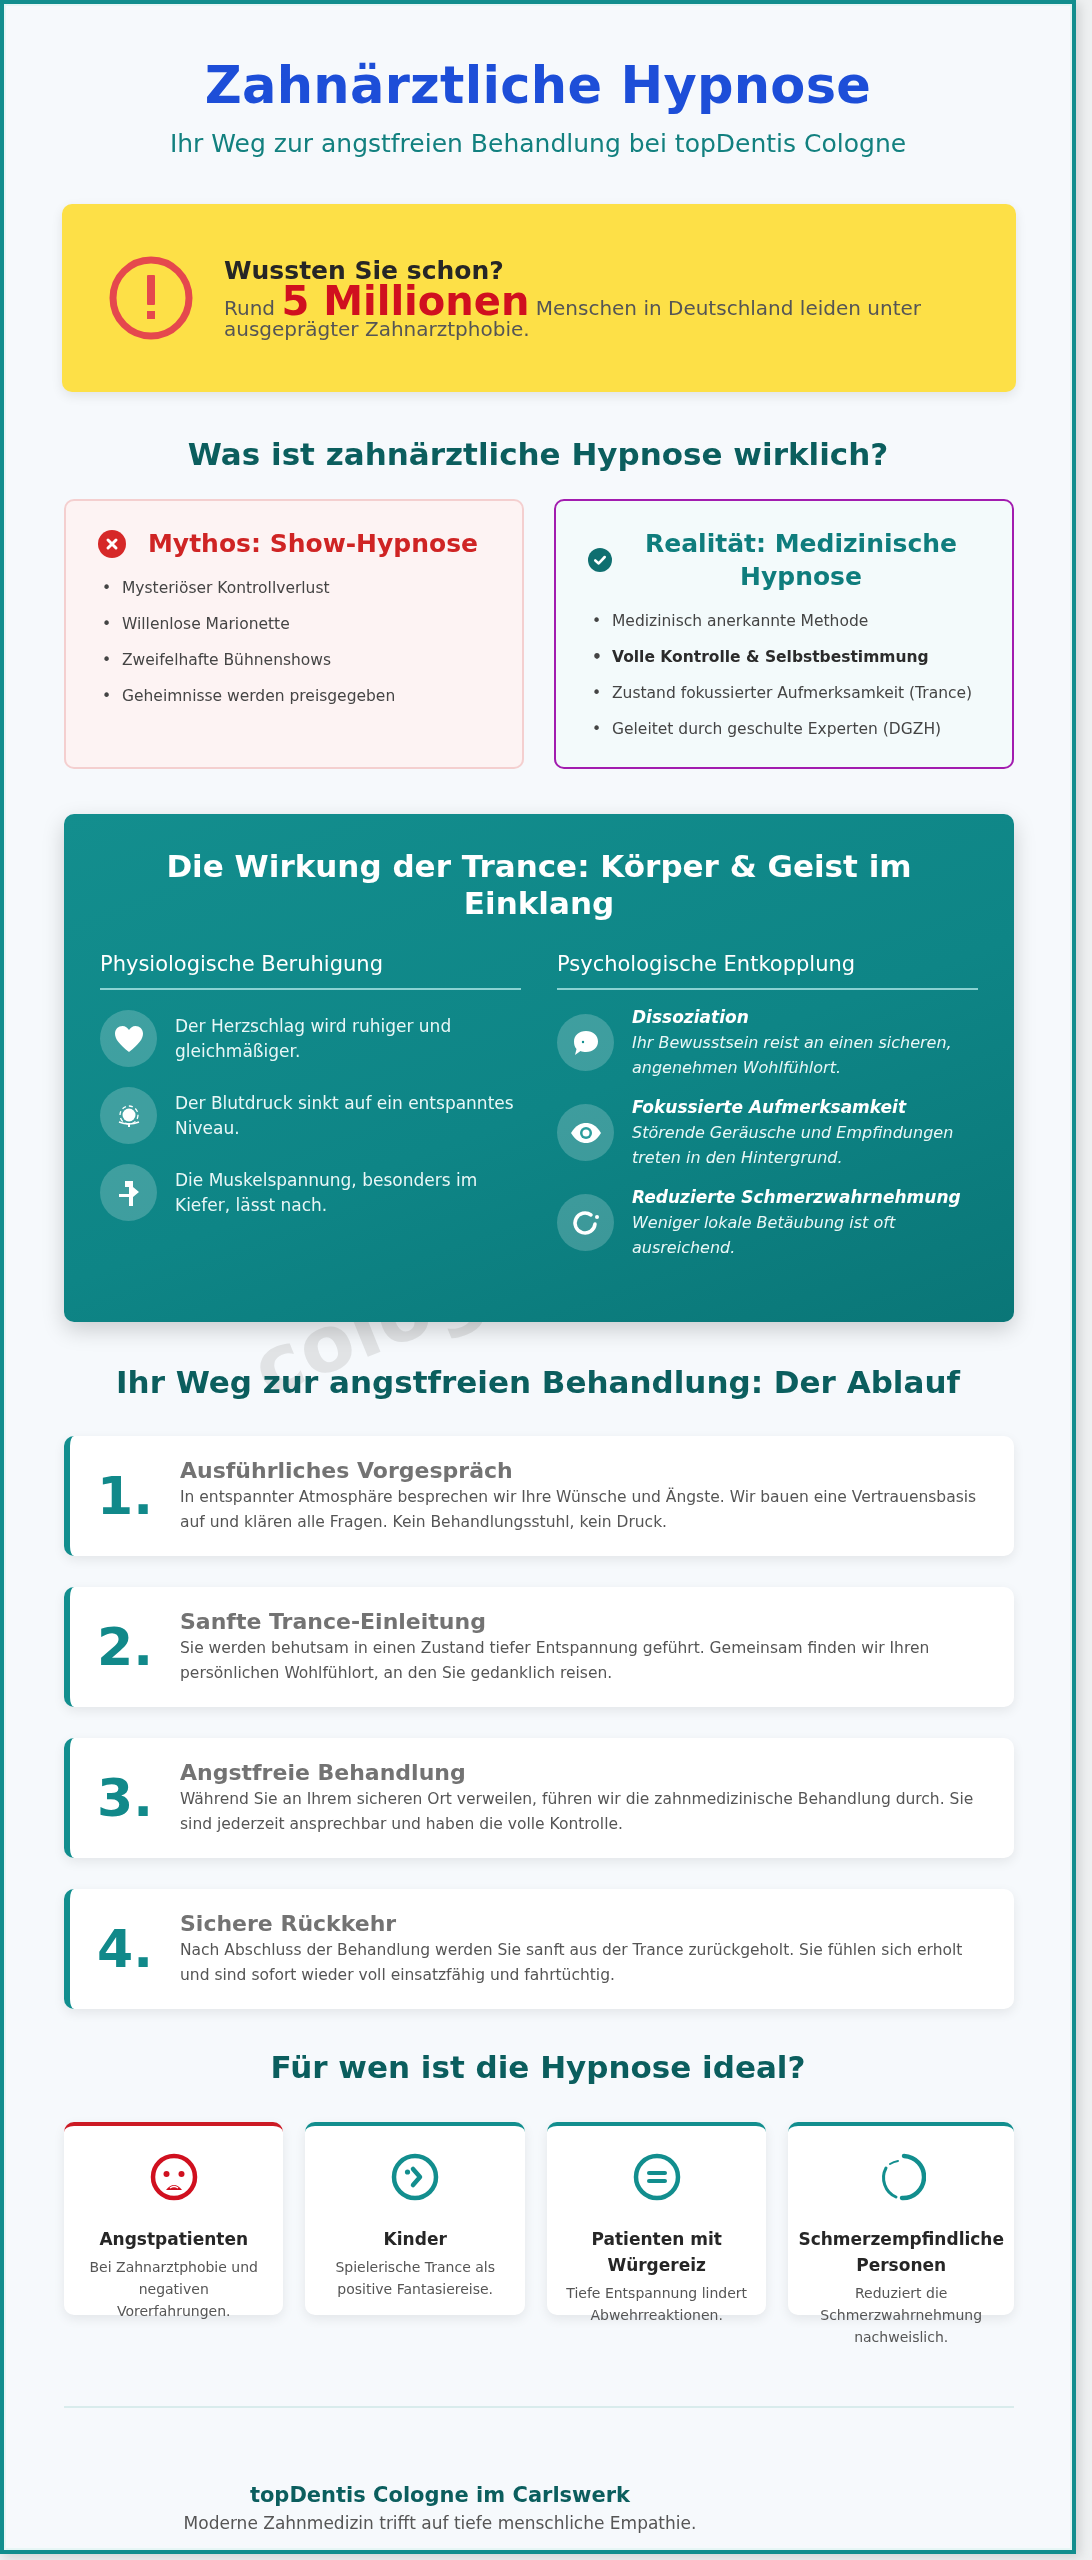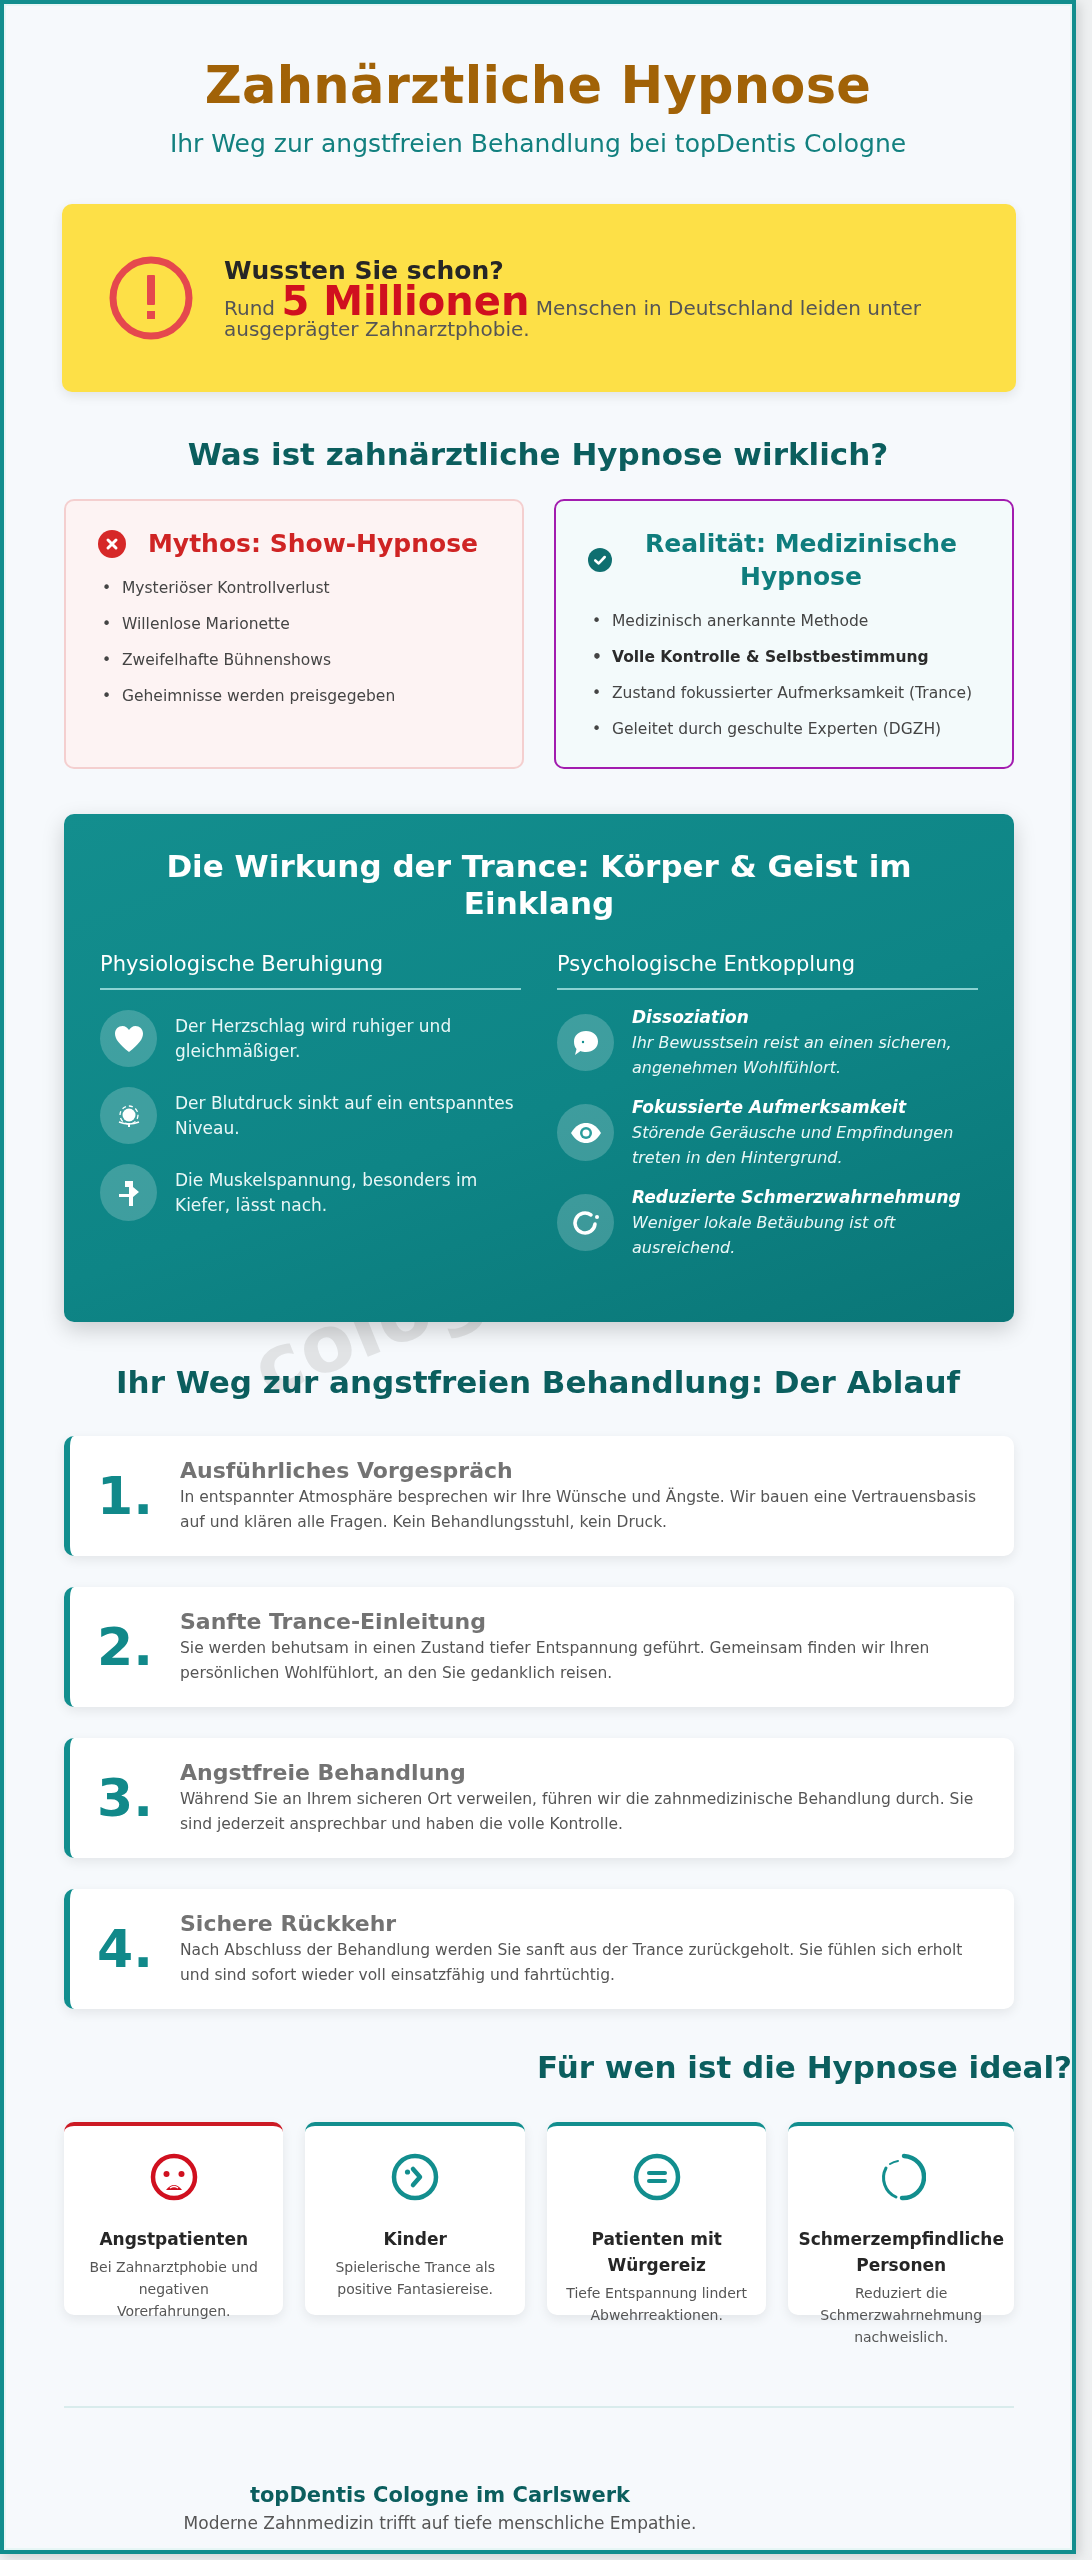--- a/index.html
+++ b/index.html
@@ -18,21 +18,21 @@
 
   .watermark {
     position: absolute; left: 270px; top: 1320px; font-size: 78px; font-weight: bold;
     color: rgba(150,150,150,0.22); transform: rotate(-22deg); transform-origin: left bottom;
     z-index: 0; white-space: nowrap; letter-spacing: 1px;
   }
 
   .content { position: relative; z-index: 1; }
 
   .hero { text-align: center; padding-top: 52px; }
-  .hero h1 { font-size: 51px; font-weight: bold; color: #a16207; letter-spacing: 0.3px; }
+  .hero h1 { font-size: 51px; font-weight: bold; color: #1d4ed8; letter-spacing: 0.3px; }
   .hero p { font-size: 25px; color: #12807f; margin-top: 14px; }
 
   .fact {
     position: absolute; left: 58px; top: 200px; width: 954px; height: 188px; background: #fde047;
     border-radius: 10px; box-shadow: 0 4px 12px rgba(0,0,0,0.09);
     display: flex; align-items: center;
   }
   .fact .icon { width: 86px; height: 86px; margin-left: 46px; margin-right: 30px; flex: none; }
   .fact .title { font-size: 25px; font-weight: bold; color: #262626; }
   .fact .text { font-size: 20px; color: #555; margin-top: 6px; line-height: 21px; }
@@ -260,21 +260,21 @@
       </div>
       <div class="step">
         <div class="num">4.</div>
         <div>
           <div class="st">Sichere Rückkehr</div>
           <div class="sd">Nach Abschluss der Behandlung werden Sie sanft aus der Trance zurückgeholt. Sie fühlen sich erholt und sind sofort wieder voll einsatzfähig und fahrtüchtig.</div>
         </div>
       </div>
     </section>
 
-    <h2 class="section-title" style="top:2045px;font-size:31px;text-align:right;">Für wen ist die Hypnose ideal?</h2>
+    <h2 class="section-title" style="top:2045px;font-size:31px;">Für wen ist die Hypnose ideal?</h2>
 
     <section class="ideal">
       <div class="icard red">
         <svg class="ic" viewBox="0 0 50 50">
           <circle cx="25" cy="25" r="21" fill="none" stroke="#d0101f" stroke-width="4.5"></circle>
           <circle cx="17.5" cy="22" r="3" fill="#d0101f"></circle>
           <circle cx="32.5" cy="22" r="3" fill="#d0101f"></circle>
           <path d="M17 38 Q25 28 33 38 Z" fill="#d0101f"></path>
           <path d="M21 36 Q25 33 29 36" fill="none" stroke="#fff" stroke-width="1.5"></path>
         </svg>

